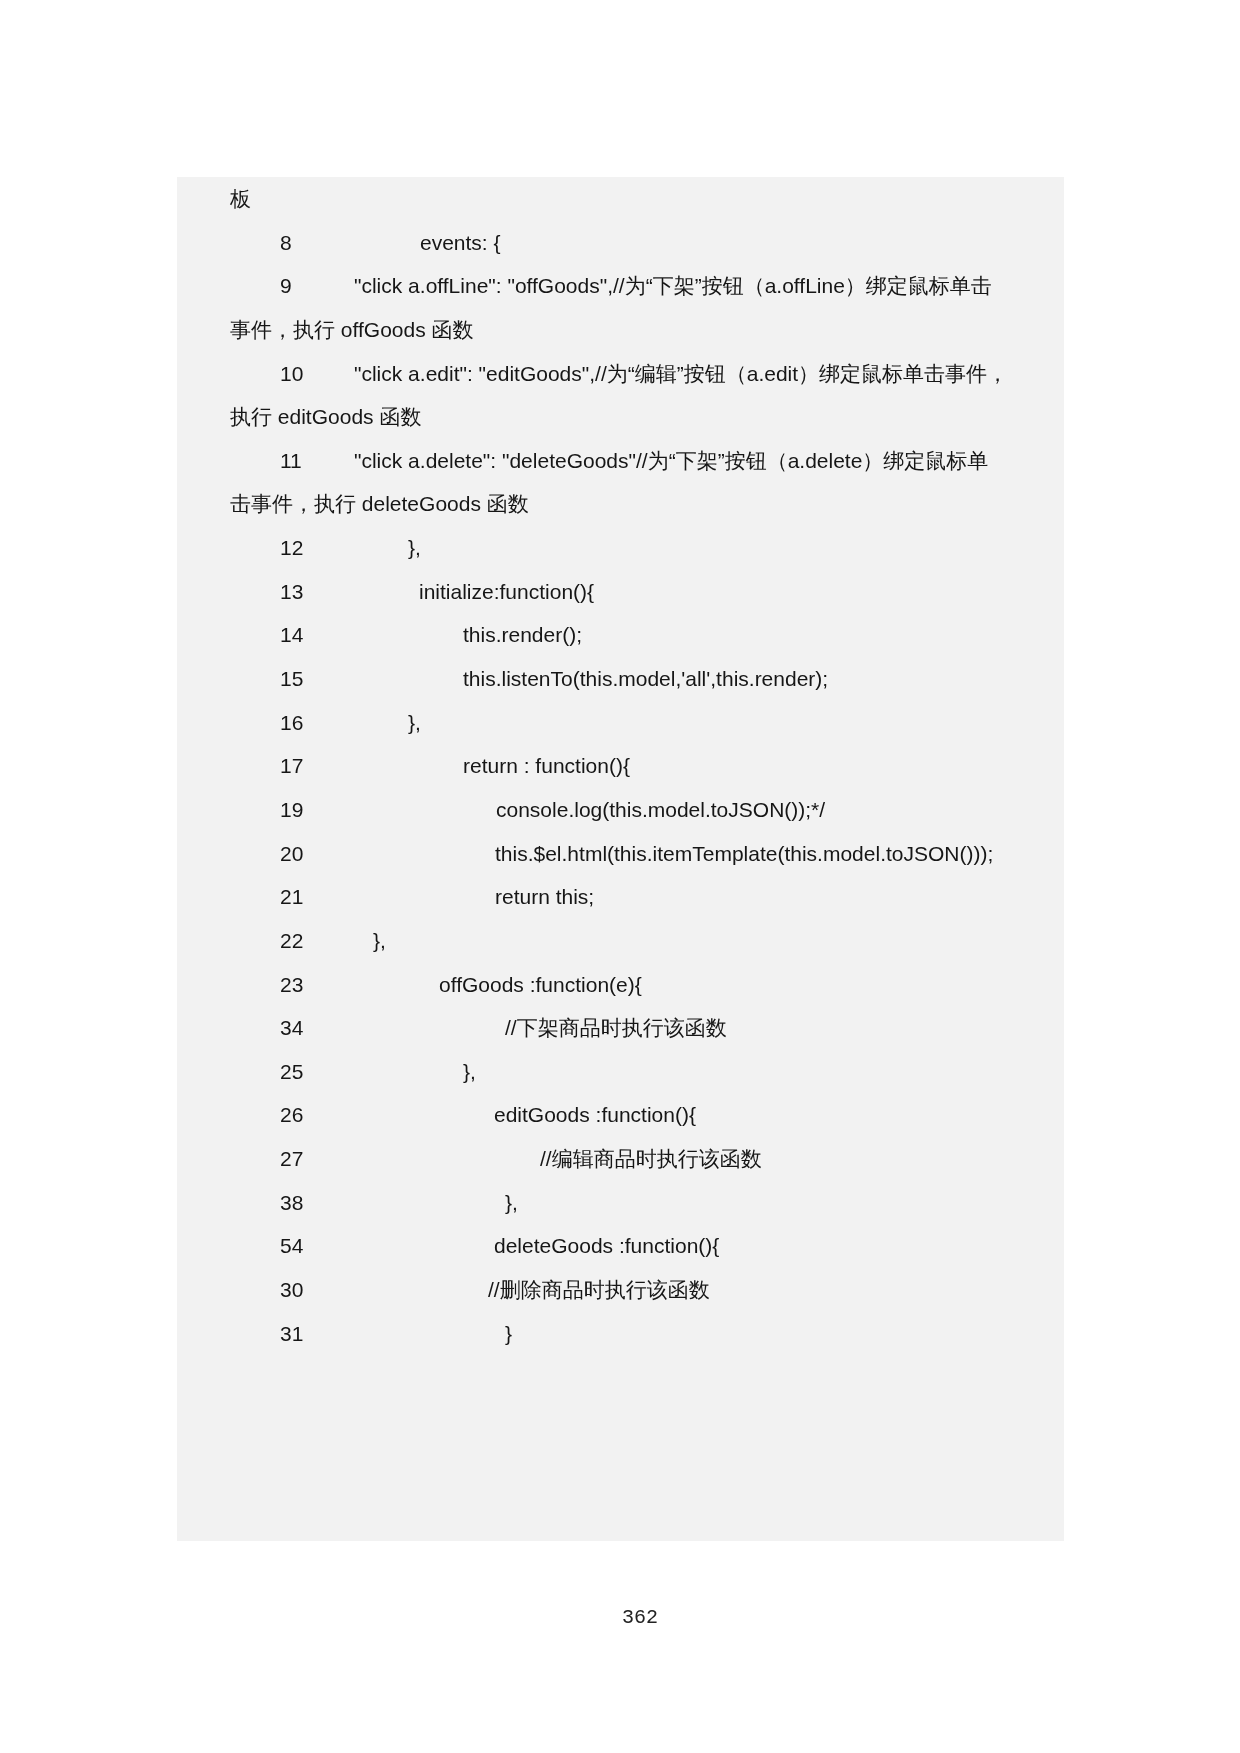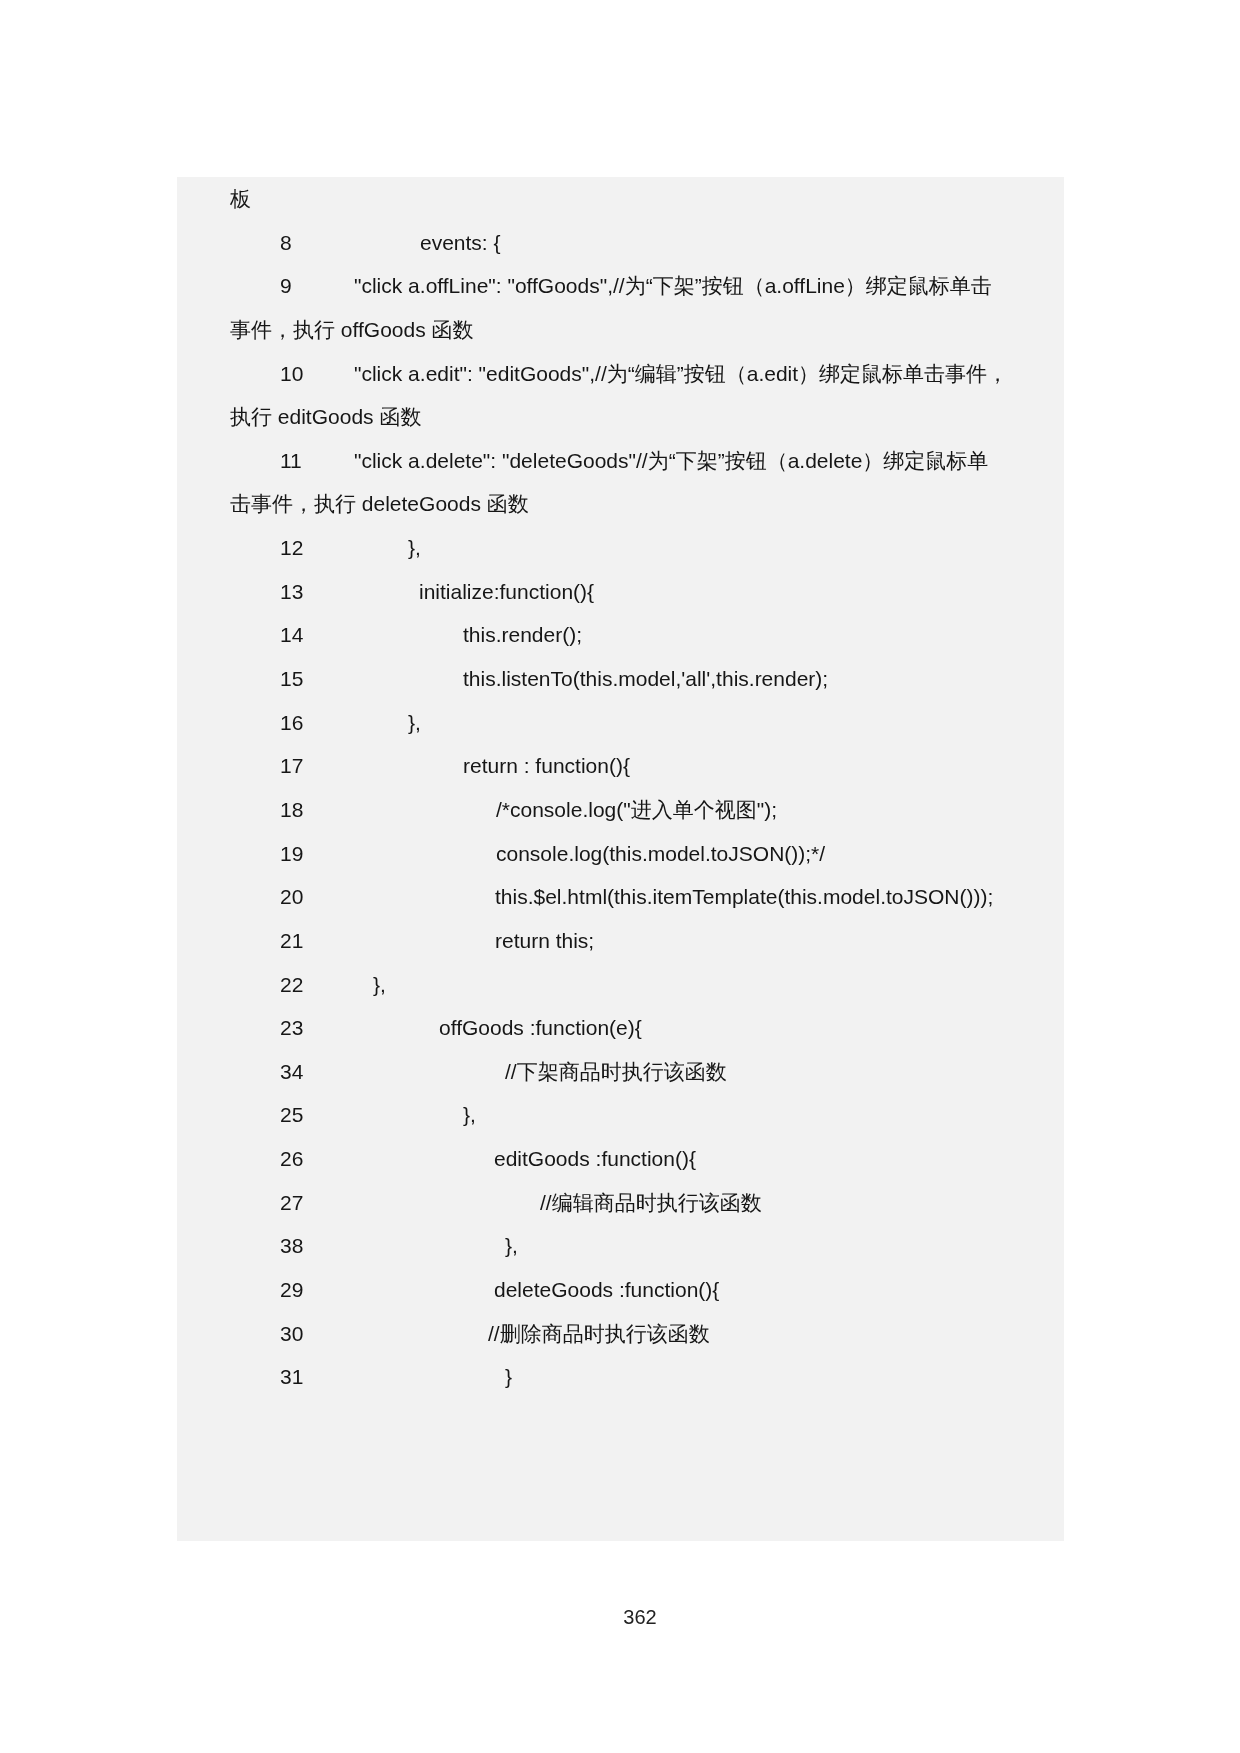--- a/index.html
+++ b/index.html
@@ -42,21 +42,21 @@
     position: absolute;
     top: 0;
     white-space: pre;
   }
   .ct.plain { left: 53px; }
   .footer-page-number {
     position: absolute;
     left: 640px;
     top: 1606px;
     transform: translateX(-50%);
-    font-family: Liberation Sans, sans-serif;
+    font-family: Liberation Mono, monospace;
     font-size: 20px;
     color: #222222;
   }
 </style>
 </head>
 <body>
 
 <div class="page">
   <div class="content-block">
 
@@ -119,24 +119,20 @@
     <div class="row">
       <span class="ln">16</span>
       <span class="ct" style="left:231px">},</span>
     </div>
 
     <div class="row">
       <span class="ln">17</span>
       <span class="ct" style="left:286px">return : function(){</span>
     </div>
 
-    <div class="row">
-      <span class="ln">18</span>
-      <span class="ct" style="left:319px">/*console.log("进入单个视图");</span>
-    </div>
 
     <div class="row">
       <span class="ln">19</span>
       <span class="ct" style="left:319px">console.log(this.model.toJSON());*/</span>
     </div>
 
     <div class="row">
       <span class="ln">20</span>
       <span class="ct" style="left:318px">this.$el.html(this.itemTemplate(this.model.toJSON()));</span>
     </div>
@@ -175,21 +171,21 @@
       <span class="ln">27</span>
       <span class="ct" style="left:363px">//编辑商品时执行该函数</span>
     </div>
 
     <div class="row">
       <span class="ln">38</span>
       <span class="ct" style="left:328px">},</span>
     </div>
 
     <div class="row">
-      <span class="ln">29</span>
+      <span class="ln">54</span>
       <span class="ct" style="left:317px">deleteGoods :function(){</span>
     </div>
 
     <div class="row">
       <span class="ln">30</span>
       <span class="ct" style="left:311px">//删除商品时执行该函数</span>
     </div>
 
     <div class="row">
       <span class="ln">31</span>

